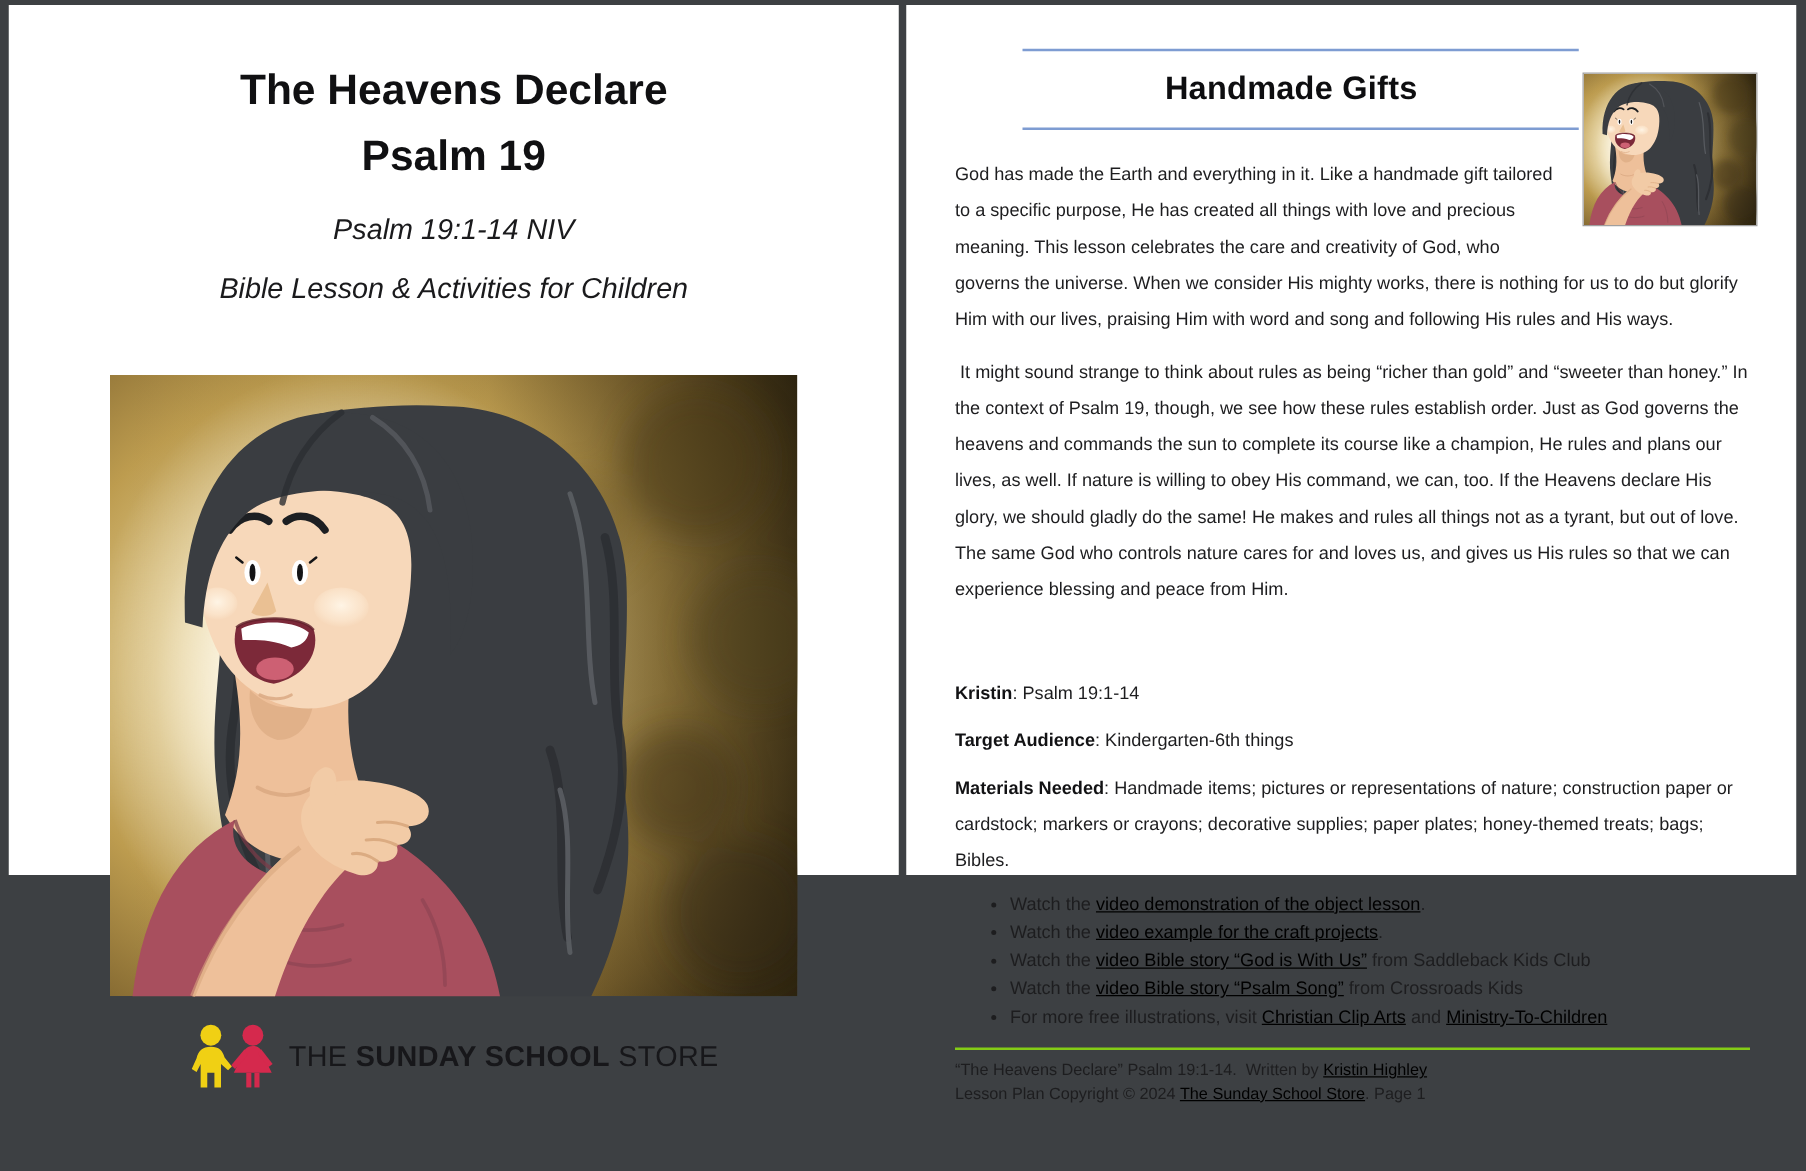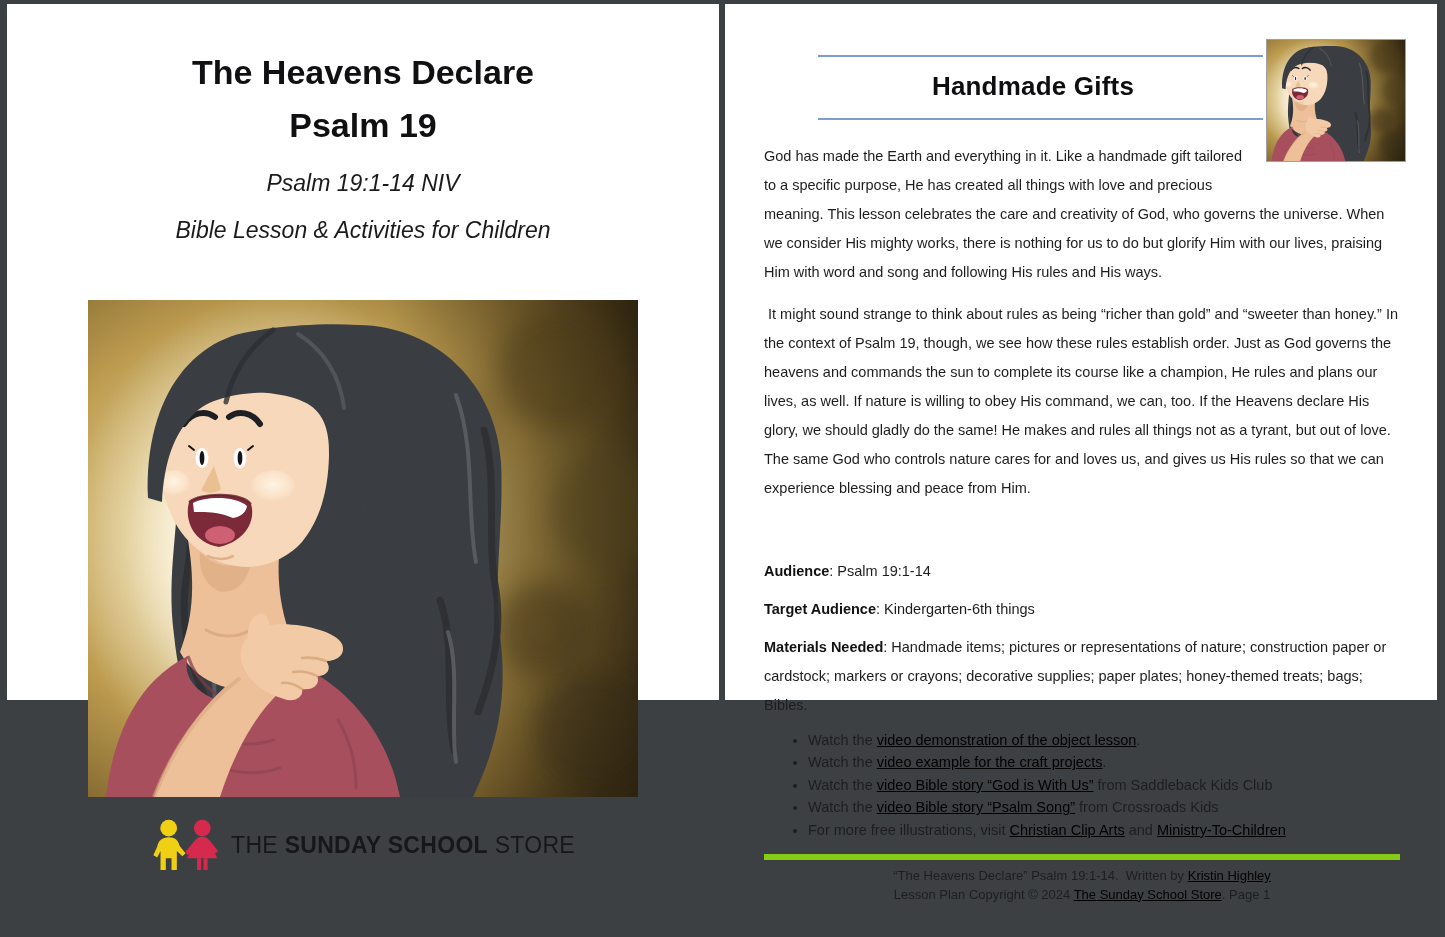--- a/index.html
+++ b/index.html
@@ -17,40 +17,40 @@
   
   .cover{ text-align:center; }
   .cover-title{margin:42px 0 0 0;font-size:34px;font-weight:bold;line-height:53px;color:#101012;letter-spacing:0px;}
   .cover-subs{margin-top:8px;font-style:italic;font-size:23px;line-height:47px;color:#1a1a1c;}
   .illu-wrap{margin-top:46px;width:550px;height:497px;margin-left:auto;margin-right:auto;overflow:hidden;}
   .logo-row{margin-top:22px;display:flex;align-items:center;justify-content:center;gap:10px;}
   .logo-text{font-size:23px;color:#17171a;letter-spacing:0.3px;white-space:nowrap;}
   .logo-text b{font-weight:bold;}
 
   
-  .lesson-inner{padding:16px 37px 0 39px;}
+  .lesson-inner{padding:0 37px 0 39px;}
   .thumb{
     float:right;width:140px;height:123px;margin:19px -6px 12px 18px;
     border:1px solid #9f9f9f;box-sizing:border-box;overflow:hidden;
   }
   .lesson-header{
     margin-top:35px;margin-left:54px;width:445px;
     border-top:2px solid #7e9cd2;border-bottom:2px solid #7e9cd2;
     text-align:center;
   }
   .lesson-header h2{margin:0;padding:14px 0 16px 0;font-size:26px;font-weight:bold;color:#0e0e10;letter-spacing:0.2px;}
   .body-par{margin:22px 0 0 0;font-size:14.5px;line-height:29px;color:#1d1d1f;}
   .body-par + .body-par{margin-top:13px;}
   .detail-row{margin-top:9px;font-size:14.5px;line-height:29px;color:#1d1d1f;}
   .detail-row.first{margin-top:54px;}
   .b{font-weight:bold;color:#121214;}
   .res-list{margin:9px 0 0 0;padding:0 0 0 44px;list-style:disc;}
   .res-list li{font-size:14.5px;line-height:22.4px;color:#1d1d1f;}
   .doc-link{color:#000000;text-decoration:underline;cursor:pointer;}
-  .footer{margin-top:13px;border-top:6px solid #84cc16;padding-top:7px;text-align:center;}
+  .footer{margin-top:13px;border-top:2px solid #84cc16;padding-top:7px;text-align:left;}
   .footer-line{font-size:13px;line-height:18.5px;color:#1d1d1f;}
   .hidden-defs{position:absolute;width:0;height:0;overflow:hidden;}
 </style>
 </head>
 <body>
 
 <svg class="hidden-defs" aria-hidden="true">
   <defs>
     <radialGradient id="bgGold" cx="36%" cy="46%" r="78%">
       <stop offset="0%" stop-color="#f7eed6"></stop>
@@ -209,21 +209,21 @@
       </div>
 
       <div class="lesson-header">
         <h2>Handmade Gifts</h2>
       </div>
 
       <p class="body-par">God has made the Earth and everything in it. Like a handmade gift tailored to a specific purpose, He has created all things with love and precious meaning. This lesson celebrates the care and creativity of God, who governs the universe. When we consider His mighty works, there is nothing for us to do but glorify Him with our lives, praising Him with word and song and following His rules and His ways.</p>
       <p class="body-par">&nbsp;It might sound strange to think about rules as being “richer than gold” and “sweeter than honey.” In the context of Psalm 19, though, we see how these rules establish order. Just as God governs the heavens and commands the sun to complete its course like a champion, He rules and plans our lives, as well. If nature is willing to obey His command, we can, too. If the Heavens declare His glory, we should gladly do the same! He makes and rules all things not as a tyrant, but out of love. The same God who controls nature cares for and loves us, and gives us His rules so that we can experience blessing and peace from Him.</p>
 
       <div class="detail-row first">
-        <span class="b">Audience</span><span>: Psalm 19:1-14</span>
+        <span class="b">Kristin</span><span>: Psalm 19:1-14</span>
       </div>
       <div class="detail-row">
         <span class="b">Target Audience</span><span>: Kindergarten-6th things</span>
       </div>
       <div class="detail-row">
         <span class="b">Materials Needed</span><span>: Handmade items; pictures or representations of nature; construction paper or cardstock; markers or crayons; decorative supplies; paper plates; honey-themed treats; bags; Bibles.</span>
       </div>
 
 
       <ul class="res-list" id="resources-list">

